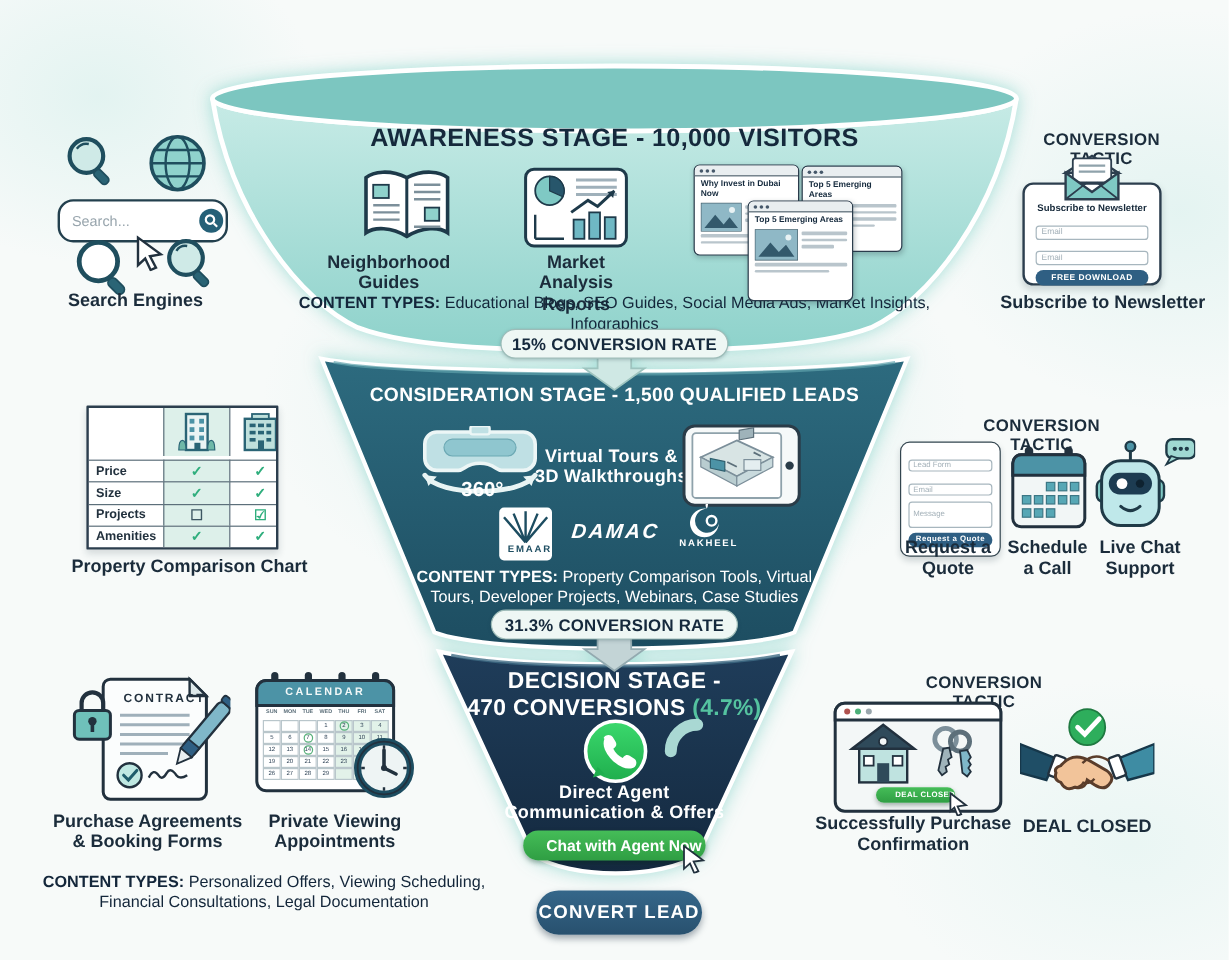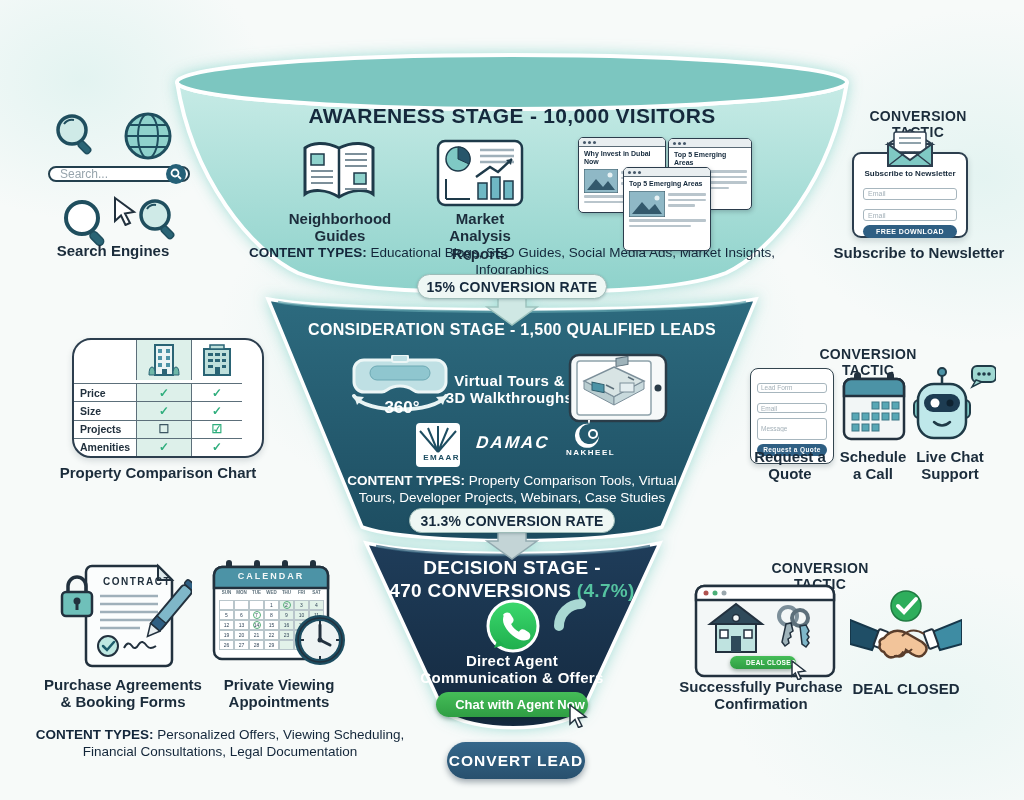--- a/index.html
+++ b/index.html
@@ -53,39 +53,39 @@
     box-shadow:1px 2px 4px rgba(30,50,60,.25); }
   .blog-topbar { height:9px; background:#e9eef0; border-bottom:1px solid #5a6a75; display:flex; align-items:center; gap:2px; padding-left:4px; }
   .blog-topbar .dot { width:3px; height:3px; border-radius:50%; background:#46586a; }
   .blog-title { font-size:7px; font-weight:700; color:#14293c; line-height:1.15; padding:3px 4px 1px 5px; }
   .blog-body { display:flex; gap:3px; padding:2px 4px 2px 5px; }
   .blog-lines { flex:1; padding-top:2px; }
   .blog-lines i, .blog-flines i { display:block; height:2.5px; background:#b9c5cc; border-radius:1px; margin-bottom:3px; }
   .blog-flines { padding:0 4px 3px 5px; }
 
   
-  .search-bar { position:absolute; width:142px; height:16px; background:#fff; border:2px solid #23404e; border-radius:13px;
+  .search-bar { position:absolute; width:142px; height:36px; background:#fff; border:2px solid #23404e; border-radius:13px;
     display:flex; align-items:center; }
   .search-bar input { flex:1; border:none; outline:none; background:transparent; font-size:12px; color:#44515b; padding-left:10px; width:90px;
     font-family:"Liberation Sans",sans-serif; }
   .search-bar input::placeholder { color:#98a5ad; }
   .search-btn { width:20px; height:20px; border-radius:50%; background:#256077; border:none; margin-right:2px;
     display:flex; align-items:center; justify-content:center; cursor:pointer; }
 
   
   .nl-card { position:absolute; width:116px; height:86px; background:#fff; border:2px solid #2c3e4e; border-radius:9px;
     box-shadow:0 3px 6px rgba(30,50,60,.18); padding:15px 9px 0 9px; }
   .nl-title { font-size:8px; font-weight:700; color:#16293a; text-align:center; margin-bottom:4px; }
   .nl-input { width:100%; height:12px; border:1px solid #a7b6be; border-radius:3px; font-size:7px; color:#6a7a84; padding-left:4px;
     margin-bottom:4px; font-family:"Liberation Sans",sans-serif; outline:none; }
   .nl-input::placeholder { color:#a3b0b8; }
   .nl-btn { width:100%; height:13px; font-size:7px; border-radius:7px; }
 
   
-  .cmp-card { position:absolute; width:192px; height:120px; background:#fff; border:2px solid #2c3e4e; border-radius:19px; overflow:hidden;
+  .cmp-card { position:absolute; width:160px; height:120px; background:#fff; border:2px solid #2c3e4e; border-radius:1px; overflow:hidden;
     box-shadow:0 3px 6px rgba(30,50,60,.15); }
   .cmp-grid { display:grid; grid-template-columns:62px 55px 51px; height:100%; }
   .cmp-cell { border-top:1px solid #5c6f7a; border-left:1px solid #5c6f7a; display:flex; align-items:center; font-size:10.5px; }
   .cmp-cell.first { border-left:none; }
   .cmp-cell.hdr { border-top:none; height:40px; justify-content:center; }
   .cmp-cell.hl { background:#ddf0ea; }
   .cmp-name { font-weight:700; color:#22313e; padding-left:6px; }
   .cmp-sym { justify-content:center; font-weight:700; }
   .sym-check { color:#2fae7d; font-size:12px; }
   .sym-box { color:#3c5662; font-size:12px; }
@@ -153,21 +153,21 @@
   <div class="abs stage1-title" style="left:212px;top:104px;width:600px;">AWARENESS STAGE - 10,000 VISITORS</div>
 
   <svg class="abs" style="left:300px;top:140px;" width="78" height="66" viewBox="0 0 78 66">
     <path d="M39,8 C25,1 11,3 5,8 L5,54 C12,49 26,49 39,57 C52,49 66,49 73,54 L73,8 C67,3 53,1 39,8 Z" fill="#ffffff" stroke="#1e3a4a" stroke-width="3"></path>
     <path d="M39,8 L39,57" stroke="#1e3a4a" stroke-width="2.5"></path>
     <rect x="11" y="14" width="13" height="11" fill="#8fd2cc" stroke="#1e3a4a" stroke-width="1.5"></rect>
     <path d="M11,31 h22 M11,37 h22 M11,43 h22 M45,14 h22 M45,20 h22 M45,26 h22" stroke="#7c8f9a" stroke-width="2"></path>
     <rect x="54" y="33" width="12" height="11" fill="#8fd2cc" stroke="#1e3a4a" stroke-width="1.5"></rect>
     <path d="M45,49 h22" stroke="#7c8f9a" stroke-width="2"></path>
   </svg>
-  <div class="abs lbl" style="left:287px;top:210px;width:106px;">Neighborhood Guides</div>
+  <div class="abs lbl" style="left:271px;top:210px;width:106px;">Neighborhood Guides</div>
 
   <svg class="abs" style="left:436px;top:139px;" width="88" height="68" viewBox="0 0 88 68">
     <rect x="2" y="2" width="84" height="64" rx="7" fill="#ffffff" stroke="#1e3a4a" stroke-width="2.5"></rect>
     <circle cx="22" cy="20" r="12" fill="#7fc9c4" stroke="#1e3a4a" stroke-width="1.5"></circle>
     <path d="M22,20 L22,8 A12,12 0 0 1 33,25 Z" fill="#27566b" stroke="#1e3a4a" stroke-width="1"></path>
     <path d="M44,11 h34 M44,17 h34 M44,23 h34" stroke="#9fb0ba" stroke-width="2.5"></path>
     <rect x="42" y="44" width="9" height="16" fill="#6fb8c4" stroke="#1e3a4a" stroke-width="1.5"></rect>
     <rect x="55" y="38" width="9" height="22" fill="#6fb8c4" stroke="#1e3a4a" stroke-width="1.5"></rect>
     <rect x="68" y="42" width="9" height="18" fill="#6fb8c4" stroke="#1e3a4a" stroke-width="1.5"></rect>
     <path d="M40,38 L54,28 L62,33 L76,20" fill="none" stroke="#1e3a4a" stroke-width="2.5"></path>

